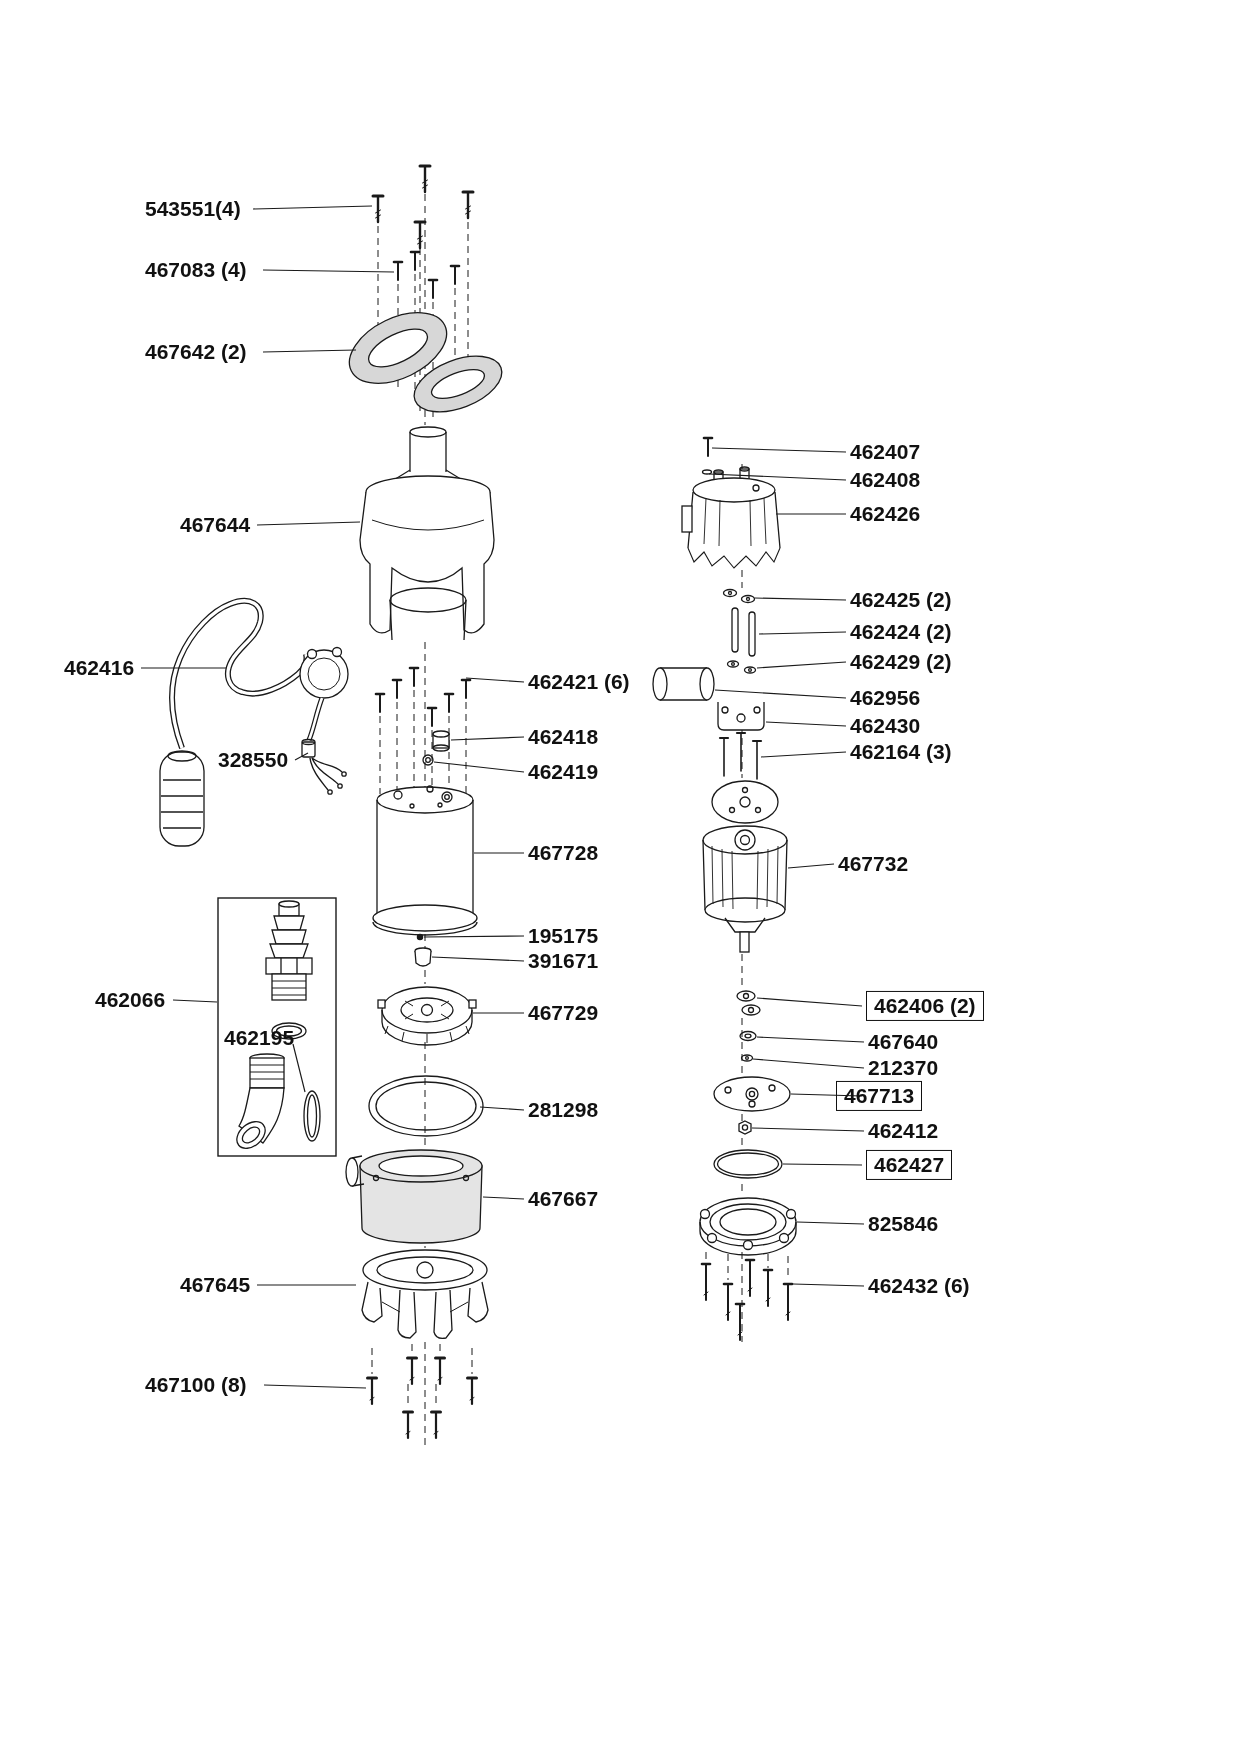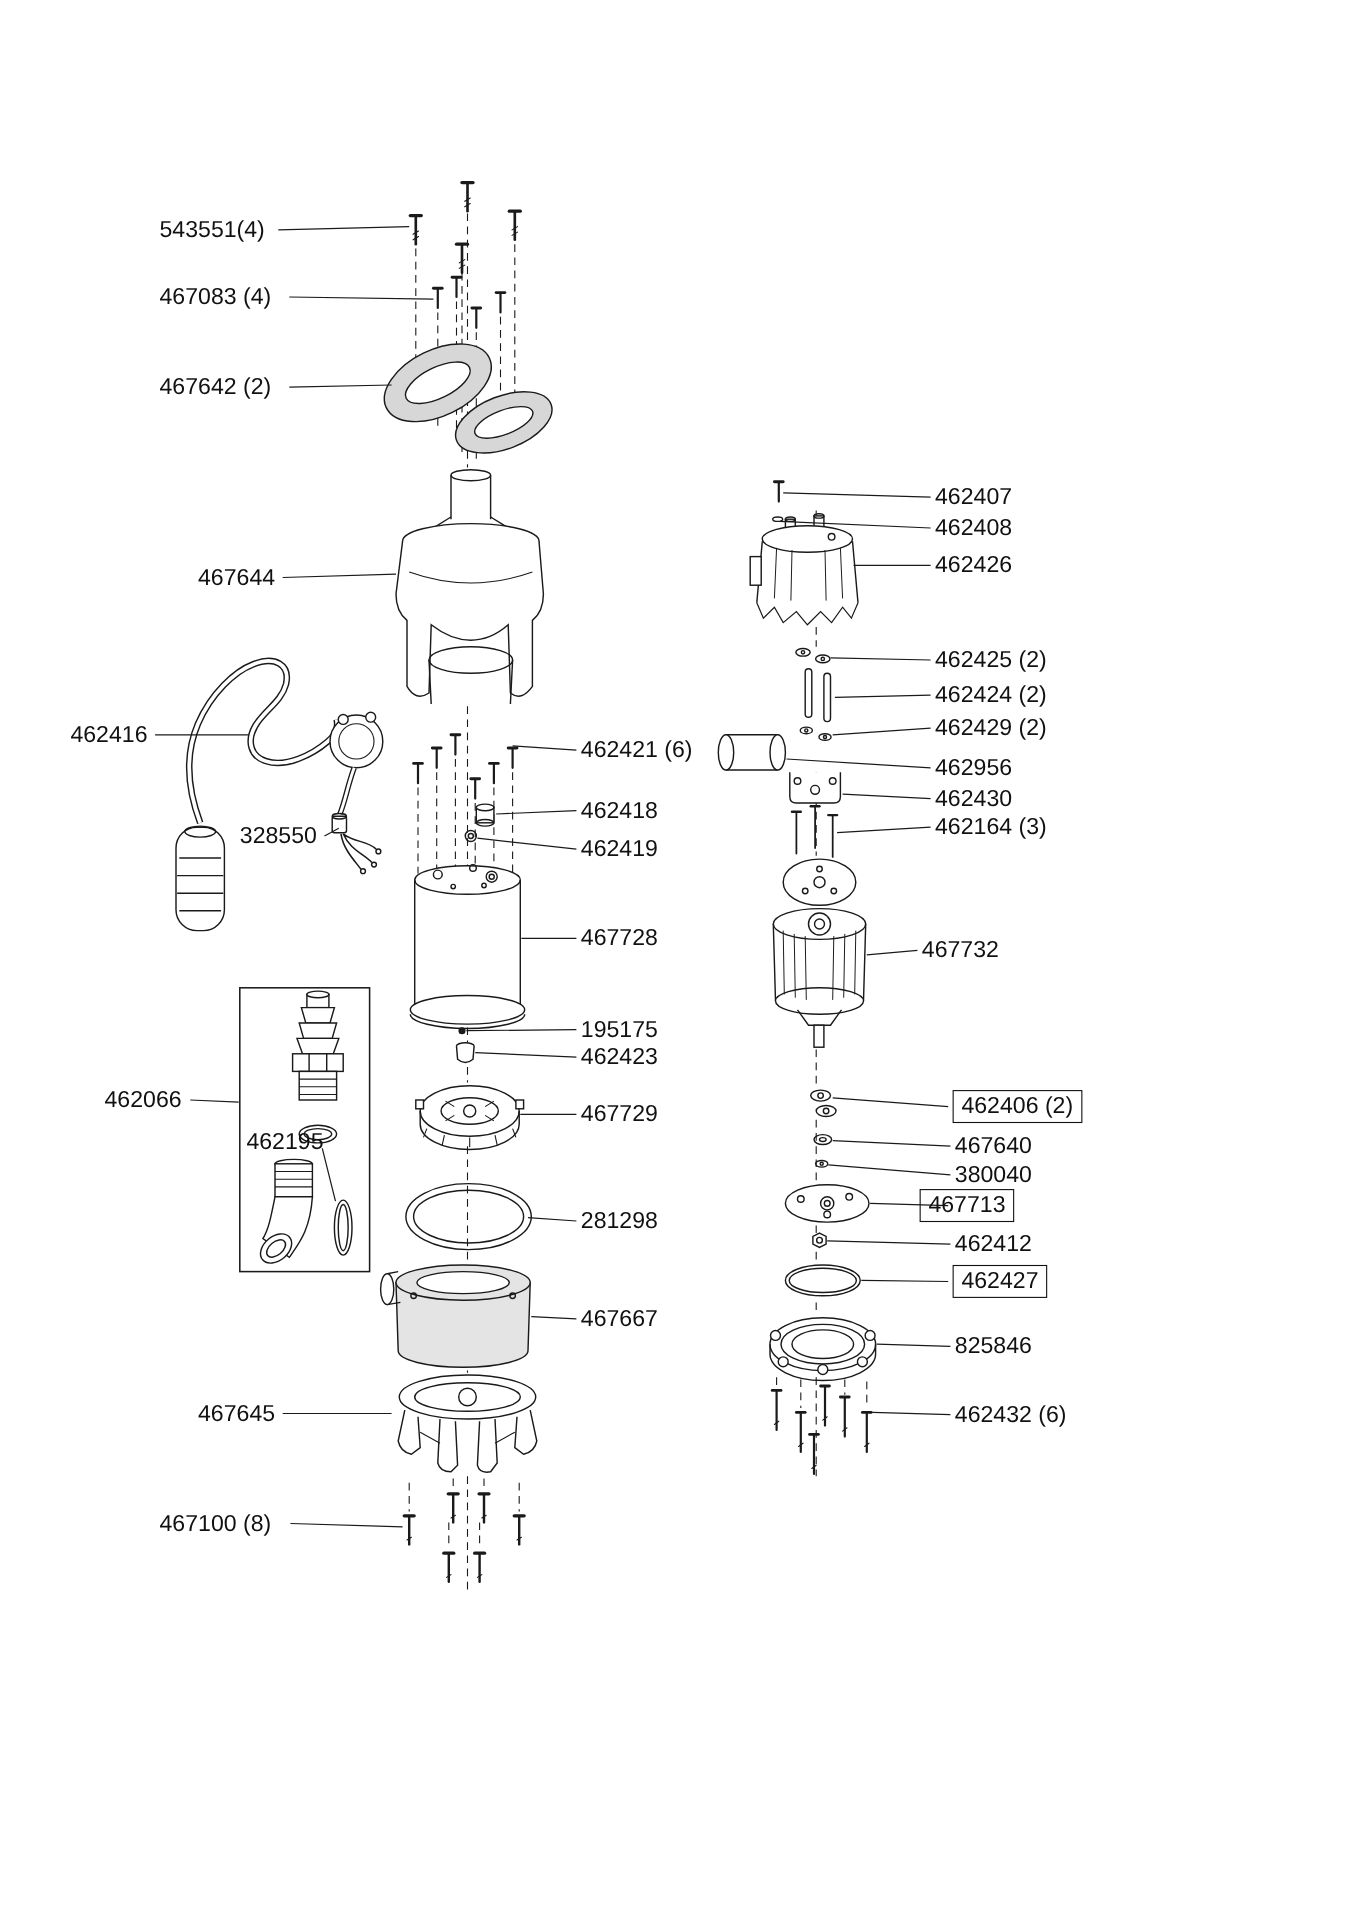--- a/index.html
+++ b/index.html
@@ -4,21 +4,21 @@
 <style>
   html,body{margin:0;padding:0;background:#fff;}
   .canvas{
     position:relative;
     width:1240px;height:1753px;
     background:#fff;
     font-family:"Liberation Sans","DejaVu Sans",sans-serif;
     overflow:hidden;
   }
   svg{position:absolute;left:0;top:0;}
-  .labels{position:absolute;left:0;top:0;width:100%;height:100%;}
+  .labels{position:absolute;left:0;top:0;width:100%;height:100%;font-weight:bold;}
   .label{
     position:absolute;
     transform:translateY(-50%);
     font-size:21px;
     color:#111;
     white-space:nowrap;
     line-height:1.1;
   }
   .label.boxed{
     border:1.4px solid #111;
@@ -471,37 +471,37 @@
   <div class="label" style="left:218px;top:760px">328550</div>
   <div class="label" style="left:95px;top:1000px">462066</div>
   <div class="label" style="left:224px;top:1038px">462195</div>
   <div class="label" style="left:180px;top:1285px">467645</div>
   <div class="label" style="left:145px;top:1385px">467100 (8)</div>
   <div class="label" style="left:528px;top:682px">462421 (6)</div>
   <div class="label" style="left:528px;top:737px">462418</div>
   <div class="label" style="left:528px;top:772px">462419</div>
   <div class="label" style="left:528px;top:853px">467728</div>
   <div class="label" style="left:528px;top:936px">195175</div>
-  <div class="label" style="left:528px;top:961px">462423</div>
+  <div class="label" style="left:528px;top:961px">391671</div>
   <div class="label" style="left:528px;top:1013px">467729</div>
   <div class="label" style="left:528px;top:1110px">281298</div>
   <div class="label" style="left:528px;top:1199px">467667</div>
   <div class="label" style="left:850px;top:452px">462407</div>
   <div class="label" style="left:850px;top:480px">462408</div>
   <div class="label" style="left:850px;top:514px">462426</div>
   <div class="label" style="left:850px;top:600px">462425 (2)</div>
   <div class="label" style="left:850px;top:632px">462424 (2)</div>
   <div class="label" style="left:850px;top:662px">462429 (2)</div>
   <div class="label" style="left:850px;top:698px">462956</div>
   <div class="label" style="left:850px;top:726px">462430</div>
   <div class="label" style="left:850px;top:752px">462164 (3)</div>
   <div class="label" style="left:838px;top:864px">467732</div>
   <div class="label boxed" style="left:866px;top:1006px">462406 (2)</div>
   <div class="label" style="left:868px;top:1042px">467640</div>
-  <div class="label" style="left:868px;top:1068px">380040</div>
+  <div class="label" style="left:868px;top:1068px">212370</div>
   <div class="label boxed" style="left:836px;top:1096px">467713</div>
   <div class="label" style="left:868px;top:1131px">462412</div>
   <div class="label boxed" style="left:866px;top:1165px">462427</div>
   <div class="label" style="left:868px;top:1224px">825846</div>
   <div class="label" style="left:868px;top:1286px">462432 (6)</div>
 </div>
 
 </div>
 
 </body></html>

